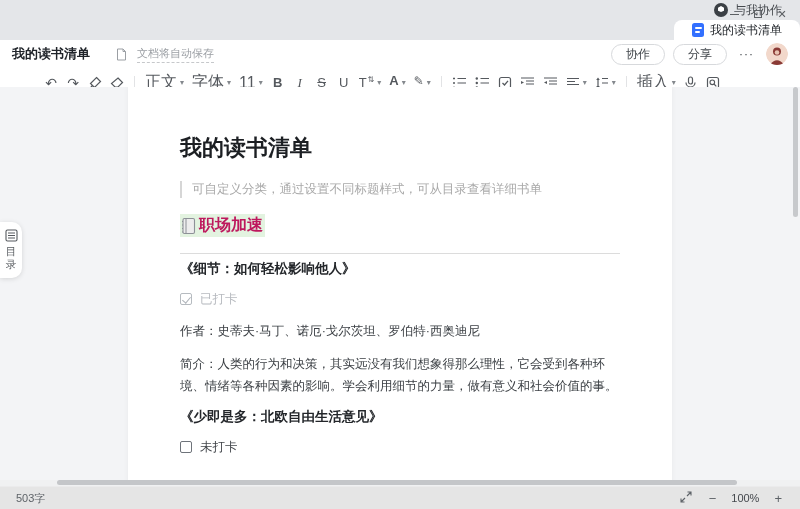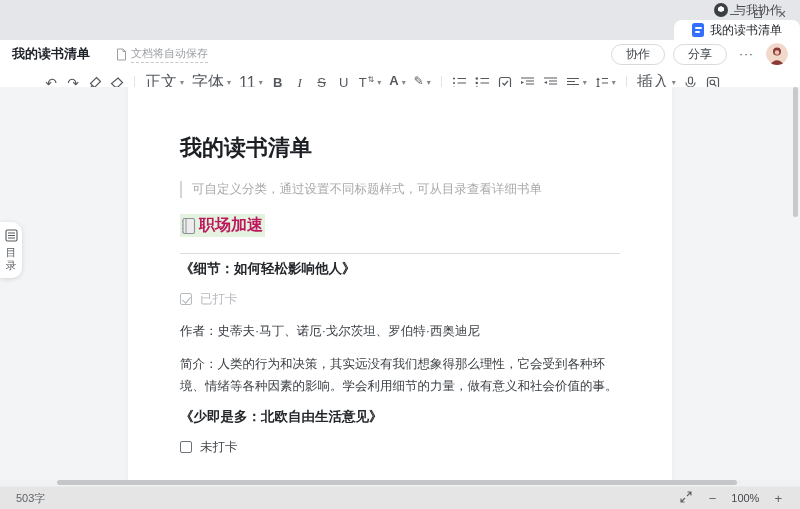--- a/index.html
+++ b/index.html
@@ -18,21 +18,21 @@
   .doc-ic::before, .doc-ic::after { content:""; position:absolute; left:2.5px; height:1.5px; background:#fff; border-radius:1px; }
   .doc-ic::before { top:4px; width:7px; } .doc-ic::after { top:8px; width:5px; }
   .win-controls { position:absolute; right:6px; top:0; height:28px; display:flex; align-items:center; }
   .wbtn { width:24px; height:28px; display:flex; align-items:center; justify-content:center; color:#5c6064; font-size:11px; }
   .min-glyph { display:block; width:9px; height:1px; background:#5c6064; }
   .max-glyph { display:block; width:8px; height:8px; border:1px solid #5c6064; }
 
   
   .header { height:28px; background:#fff; display:flex; align-items:center; padding:0 12px; }
   .hdr-title { font-size:13px; font-weight:700; color:#1f2329; margin-right:26px; }
-  .autosave { display:flex; align-items:center; gap:4px; color:#9b9fa4; font-size:11px; }
+  .autosave { display:flex; align-items:center; gap:10px; color:#9b9fa4; font-size:11px; }
   .autosave-text { border-bottom:1px dashed #c6c8cb; padding-bottom:1px; }
   .hdr-right { margin-left:auto; display:flex; align-items:center; gap:8px; }
   .pill-btn { height:21px; padding:0 14px; border:1px solid #d7d9dc; border-radius:12px; background:#fff;
     font-size:12px; color:#41464b; display:flex; align-items:center; font-family:inherit; }
   .more-btn { border:none; background:none; color:#41464b; font-size:12px; letter-spacing:1px; padding:0 4px; font-family:inherit; }
   .avatar { width:22px; height:22px; border-radius:50%; overflow:hidden; flex:0 0 auto; }
 
   
   .toolbar { height:30px; background:#fff; border-bottom:1px solid #ededee; display:flex; align-items:center; padding:0 8px 0 40px; }
   .tbtn { height:22px; min-width:22px; border:none; background:none; display:flex; align-items:center; justify-content:center;
@@ -63,21 +63,21 @@
   .cb-checked { border:1px solid #b6bbc0; }
   .cb-checked::after { content:""; position:absolute; left:2.5px; top:0.5px; width:4px; height:7px;
     border-right:1.3px solid #adb2b8; border-bottom:1.3px solid #adb2b8; transform:rotate(40deg); }
   .cb-unchecked { border:1px solid #6e737a; }
   .status-done { color:#b7babf; }
   .status-todo { color:#43474c; }
   .doc-p { font-size:12.5px; color:#3c4045; line-height:22px; margin-bottom:11px; }
 
   
   .toc-pill { position:absolute; left:0; top:135px; width:22px; background:#fff; border-radius:0 10px 10px 0;
-    box-shadow:0 1px 5px rgba(0,0,0,.13); padding:7px 0 6px; display:flex; flex-direction:column; align-items:center; gap:4px; }
+    box-shadow:0 1px 5px rgba(0,0,0,.13); padding:7px 0 6px; display:flex; flex-direction:column; align-items:center; gap:4px;font-family:Liberation Mono, monospace; }
   .toc-label { width:12px; font-size:10.5px; color:#55595e; word-break:break-all; text-align:center; line-height:13px; }
 
   
   .vscroll { position:absolute; right:2px; top:0; width:5px; height:130px; background:#c7c9cc; border-radius:3px; }
   .hscroll { position:absolute; left:0; top:480px; width:800px; height:6px; background:#f0f1f2; }
   .hthumb { position:absolute; left:57px; top:0; width:680px; height:5px; background:#c4c6c9; border-radius:3px; }
 
   
   .statusbar { position:absolute; left:0; bottom:0; width:800px; height:23px; background:#e5e5e5; border-top:1px solid #ebebec;
     display:flex; align-items:center; padding:0 16px; font-size:11px; color:#5e6368; }

